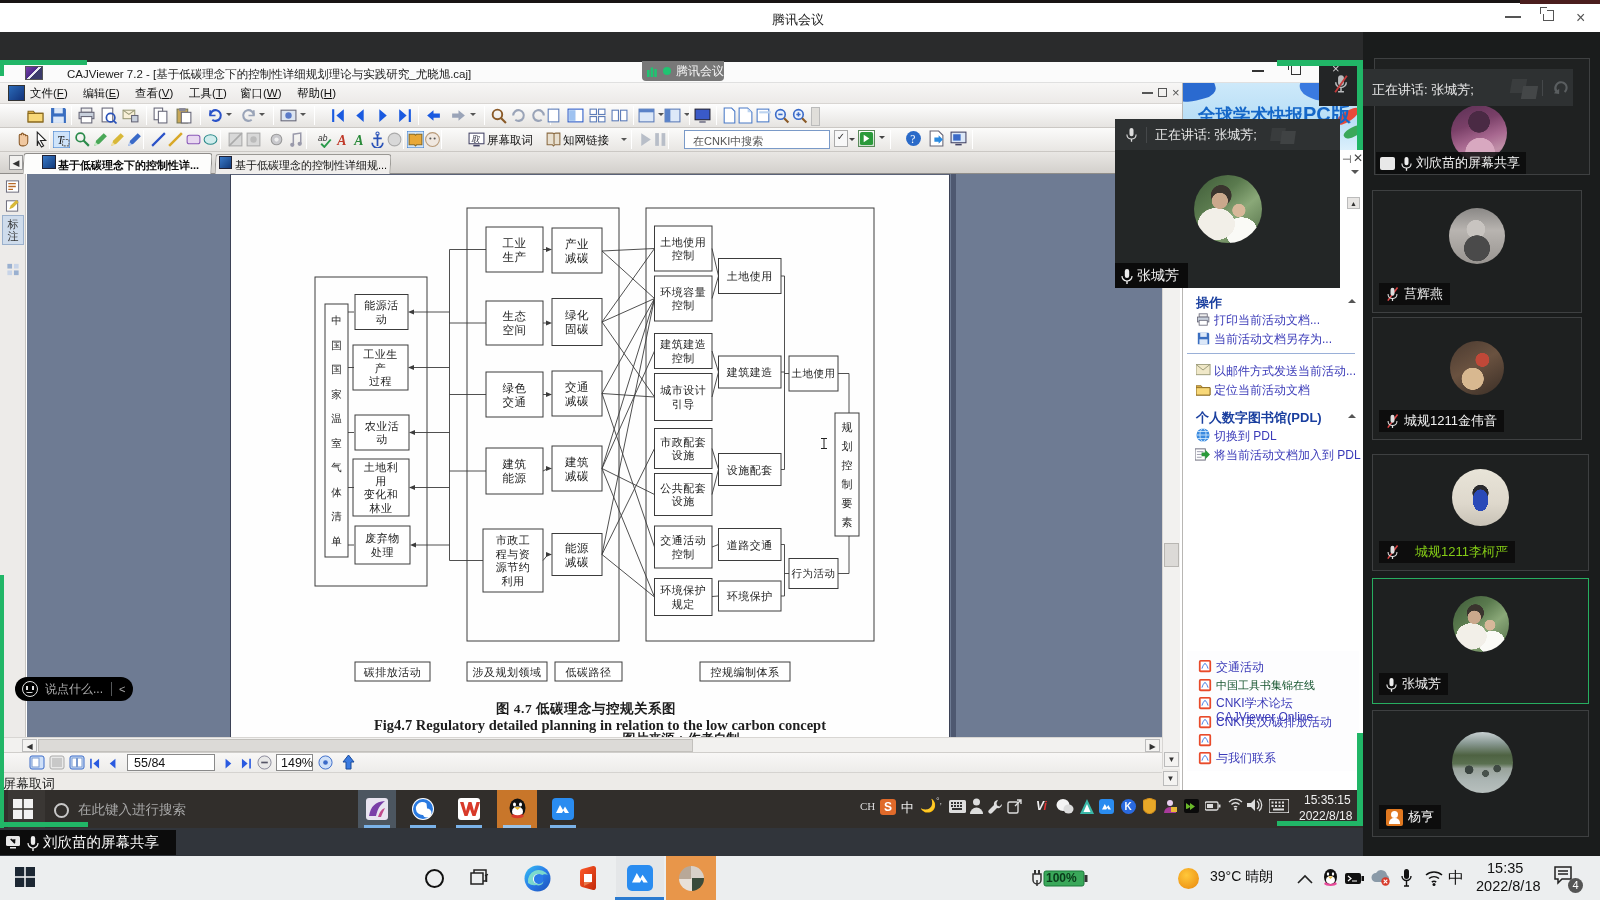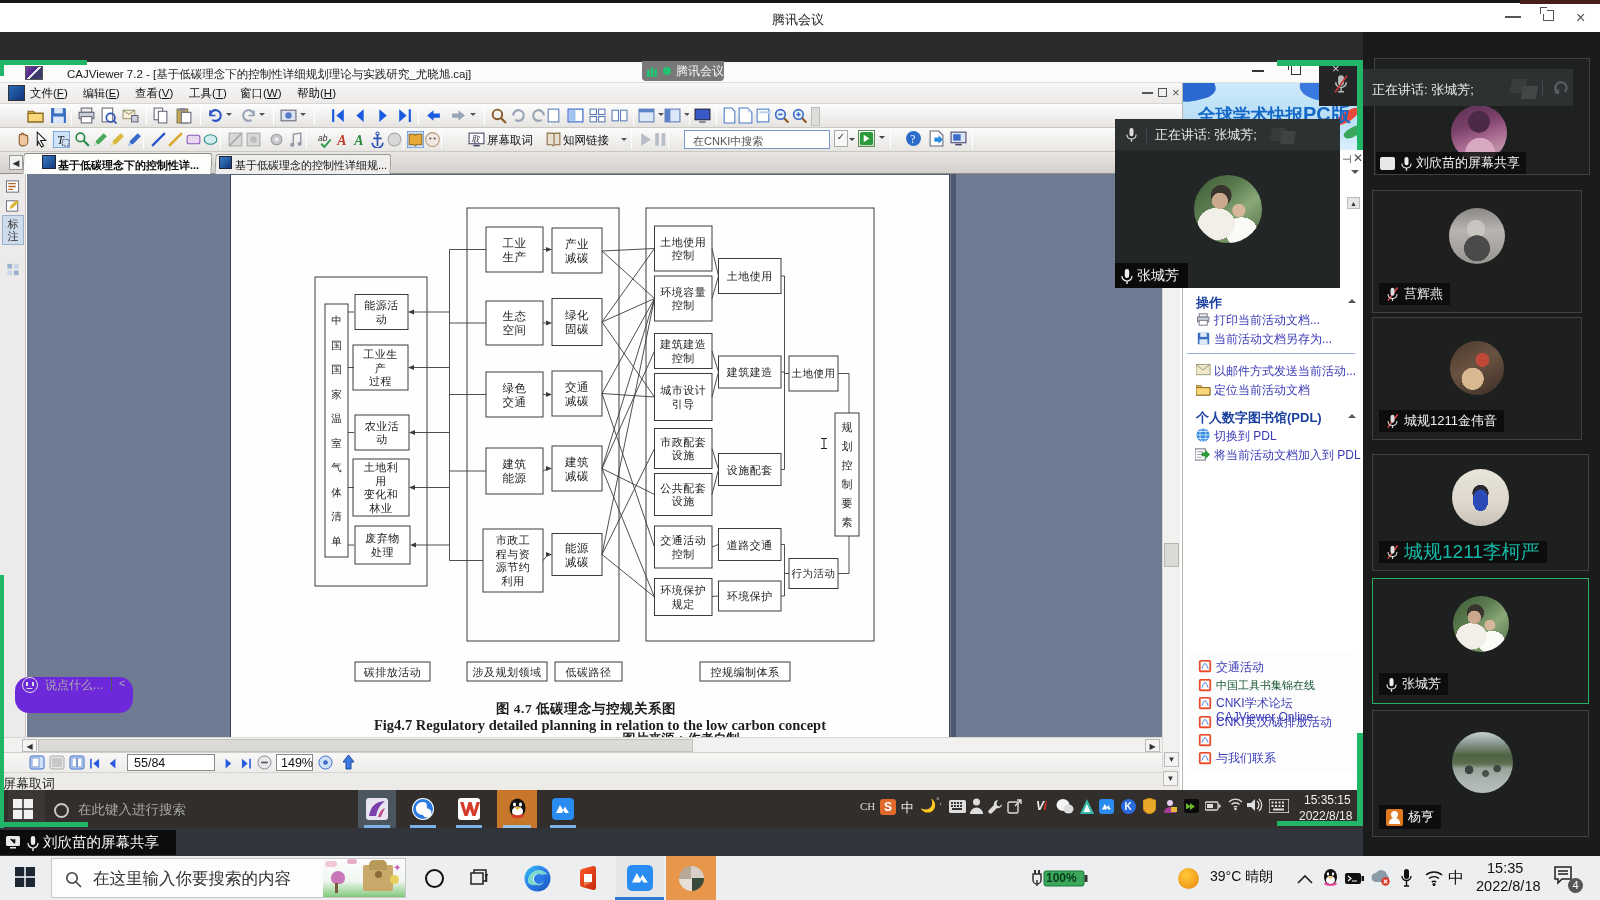--- a/index.html
+++ b/index.html
@@ -74,21 +74,21 @@
 <div class="abs" style="left:1372px;top:454px;width:217px;height:117px;background:#1e2020;border:1px solid #3e4041">
   <div class="abs" style="left:79px;top:14px;width:57px;height:57px;border-radius:50%;background:
     radial-gradient(ellipse 30% 42% at 50% 55%,#2a4ab8 0 45%,transparent 46%),
     radial-gradient(circle at 50% 42%,#2a2a2e 0 18%,transparent 19%),
     linear-gradient(180deg,#e8e4d8 0%,#ded8cc 60%,#c8c2b6 100%)"></div>
   <div class="abs" style="left:6px;top:86px;height:22px;background:rgba(10,10,10,.85);display:flex;align-items:center;padding:0 7px">
     <svg width="13" height="16" viewBox="0 0 14 18">
         <path fill="#d44" d="M1 16 L12 1 l1.4 1.2 L2.4 17z"></path>
         <path fill="#ddd" d="M7 2a2.2 2.2 0 0 1 2.2 2.2v4.6a2.2 2.2 0 0 1-4.4 0V4.2A2.2 2.2 0 0 1 7 2zm-4.4 7a4.4 4.4 0 0 0 8.8 0h1.2a5.6 5.6 0 0 1-4.9 5.5V17H6.3v-2.5A5.6 5.6 0 0 1 1.4 9z"></path>
       </svg>
-    <span style="font-size:19px;color:#14b8a6;margin-left:5px">城规1211李柯严</span>
+    <span style="font-size:13px;color:#84cc16;margin-left:16px">城规1211李柯严</span>
   </div>
 </div>
 
 <div class="abs" style="left:1372px;top:578px;width:217px;height:126px;background:#1e2020;border:1.5px solid #27ae60">
   <div class="abs" style="left:80px;top:17px;width:56px;height:56px;border-radius:50%;background:
     radial-gradient(circle at 38% 38%,#caa88c 0 13%,transparent 14%),
     radial-gradient(ellipse 30% 26% at 33% 72%,#f2efe8 0 90%,transparent 91%),
     radial-gradient(circle at 66% 52%,#d8b89a 0 11%,transparent 12%),
     radial-gradient(ellipse 26% 24% at 70% 84%,#fafaf6 0 90%,transparent 91%),
     radial-gradient(circle at 40% 30%,#3a342e 0 16%,transparent 17%),
@@ -597,21 +597,21 @@
         <text x="616.0" y="351.4" font-size="11">素</text>
         <text x="355" y="538" font-size="13.5" letter-spacing="0.5" font-weight="bold" font-family="Liberation Serif,serif">图 4.7 低碳理念与控规关系图</text>
         <text x="369" y="554.5" font-size="14.5" font-weight="bold" font-family="Liberation Serif,serif">Fig4.7 Regulatory detailed planning in relation to the low carbon concept</text>
         <text x="450" y="568" font-size="13" font-weight="bold" font-family="Liberation Serif,serif">图片来源：作者自制</text>
       </g>
 <path stroke="#222" stroke-width="1" d="M590 263.5 h6 M593 263.5 v10 M590 273.5 h6" fill="none"></path>
 </svg>
 </div>
 <div class="abs" style="left:951px;top:174px;width:5px;height:563px;background:#4e5870"></div>
 
-<div class="abs" style="left:15px;top:677px;width:118px;height:36px;background:#6d28d9;border-radius:14px;display:flex;align-items:flex-start;padding-left:7px">
+<div class="abs" style="left:15px;top:677px;width:118px;height:24px;background:#000000;border-radius:14px;display:flex;align-items:center;padding-left:7px">
   <span style="width:16px;height:16px;border-radius:50%;border:1.5px solid #dfe0e0;position:relative;display:inline-block">
     <span style="position:absolute;left:3px;top:4px;width:2px;height:4px;background:#dfe0e0"></span>
     <span style="position:absolute;right:3px;top:4px;width:2px;height:4px;background:#dfe0e0"></span>
     <span style="position:absolute;left:3px;bottom:3px;width:7px;height:3px;border-bottom:1.5px solid #dfe0e0;border-radius:50%"></span>
   </span>
   <span style="font-size:12px;color:#ababab;margin-left:7px">说点什么...</span>
   <span style="width:1px;height:14px;background:#55585a;margin-left:8px"></span>
   <span style="font-size:11px;color:#ababab;margin-left:7px">&lt;</span>
 </div>
 
@@ -830,38 +830,20 @@
 
 <div class="abs" style="left:0;top:856px;width:1600px;height:44px;background:#eceeef">
   <svg class="abs" style="left:15px;top:11px" width="20" height="20" viewBox="0 0 20 20">
       <g fill="#1c2733">
         <rect x="0" y="0" width="9.2" height="9.2"></rect>
         <rect x="10.8" y="0" width="9.2" height="9.2"></rect>
         <rect x="0" y="10.8" width="9.2" height="9.2"></rect>
         <rect x="10.8" y="10.8" width="9.2" height="9.2"></rect>
       </g>
     </svg>
-  <div class="abs" style="left:51px;top:2px;width:355px;height:40px;background:#fdfdfd;border:1px solid #c8c8c8;overflow:hidden">
-    <svg class="abs" style="left:13px;top:12px" width="17" height="17" viewBox="0 0 17 17">
-        <circle cx="7" cy="7" r="5.2" fill="none" stroke="#444" stroke-width="1.6"></circle>
-        <path d="M11 11 L16 16" stroke="#444" stroke-width="1.6"></path>
-      </svg>
-    <span class="abs" style="left:41px;top:9px;font-size:16.5px;color:#333;white-space:nowrap">在这里输入你要搜索的内容</span>
-    <div class="abs" style="left:271px;top:0;width:84px;height:40px;background:linear-gradient(180deg,#fdfdfd 0%,#f0f6f0 55%,#8fcf8a 90%,#6ab865 100%)">
-      <span class="abs" style="left:40px;top:6px;width:30px;height:26px;background:#c8a96a;border-radius:2px"></span>
-      <span class="abs" style="left:46px;top:1px;width:18px;height:10px;background:#b89a5a;border-radius:5px 5px 0 0"></span>
-      <span class="abs" style="left:52px;top:12px;width:7px;height:7px;background:#8a6a3a;border-radius:50%"></span>
-      <span class="abs" style="left:8px;top:12px;width:14px;height:13px;background:#c878b8;border-radius:50% 50% 40% 40%"></span>
-      <span class="abs" style="left:12px;top:24px;width:3px;height:10px;background:#7a5a3a"></span>
-      <span class="abs" style="left:2px;top:2px;width:12px;height:6px;background:#f0c8d8;border-radius:4px"></span>
-      <span class="abs" style="left:24px;top:0px;width:10px;height:5px;background:#e8b0c8;border-radius:4px"></span>
-      <span class="abs" style="left:70px;top:3px;font-size:10px;color:#c85ab8">✦</span>
-      <span class="abs" style="left:67px;top:16px;width:9px;height:9px;background:#e8d05a;border-radius:50%"></span>
-    </div>
-  </div>
   <div class="abs" style="left:425px;top:13px;width:19px;height:19px;border:2.5px solid #111;border-radius:50%"></div>
   <svg class="abs" style="left:470px;top:13px" width="22" height="19" viewBox="0 0 22 19">
       <g fill="none" stroke="#222" stroke-width="1.5">
         <rect x="1" y="4" width="12" height="11"></rect>
         <path d="M4 4 V1 h12 v11 h-3"></path>
       </g>
       <path d="M16.5 6 v7 M15 6.6 l3-1.2" stroke="#222" stroke-width="1.5"></path>
     </svg>
   <svg class="abs" style="left:524px;top:9px" width="27" height="27" viewBox="0 0 27 27">
       <defs>

